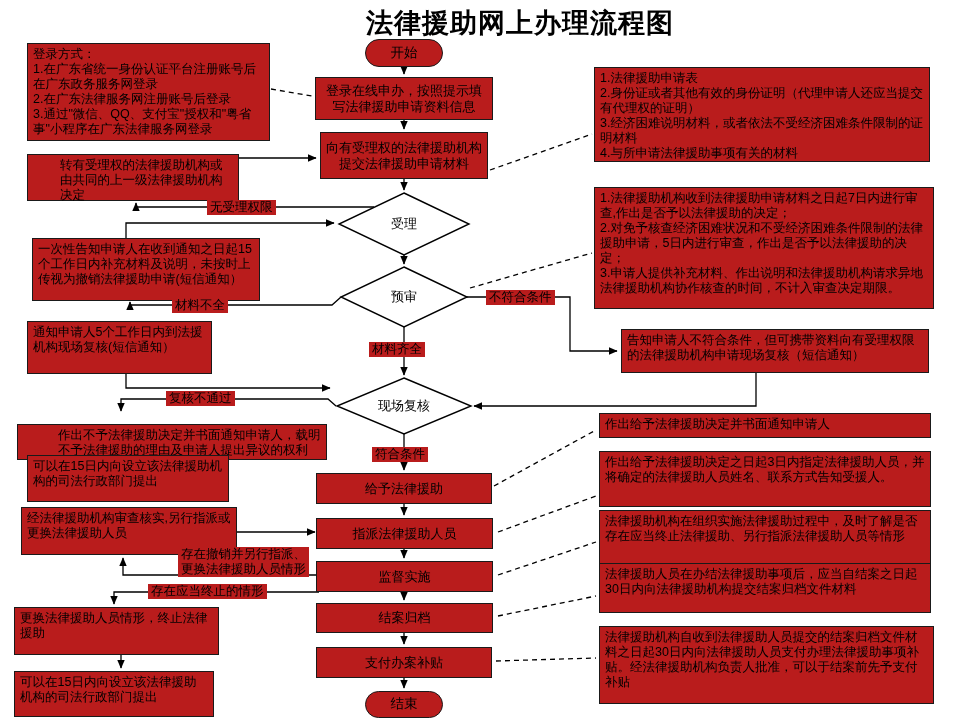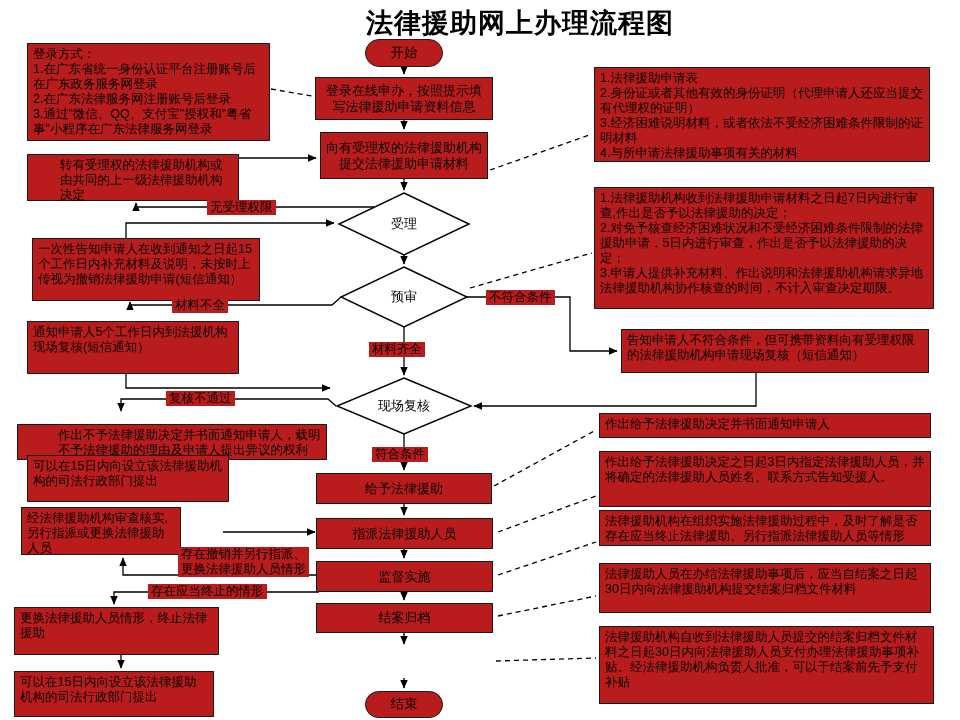--- a/index.html
+++ b/index.html
@@ -86,49 +86,50 @@
   <div class="box oval" style="left:365px;top:691px;width:78px;height:27px;">
       <span>结束</span>
     </div>
 
   <div class="box cbox" style="left:315px;top:77px;width:178px;height:43px;">登录在线申办，按照提示填写法律援助申请资料信息</div>
   <div class="box cbox" style="left:320px;top:132px;width:168px;height:47px;">向有受理权的法律援助机构提交法律援助申请材料</div>
   <div class="box cbox" style="left:316px;top:473px;width:176px;height:31px;">给予法律援助</div>
   <div class="box cbox" style="left:316px;top:518px;width:177px;height:31px;">指派法律援助人员</div>
   <div class="box cbox" style="left:316px;top:561px;width:177px;height:31px;">监督实施</div>
   <div class="box cbox" style="left:316px;top:603px;width:177px;height:30px;">结案归档</div>
+  <div class="box cbox" style="left:316px;top:647px;width:176px;height:31px;">支付办案补贴</div>
 
   <div class="dlabel" style="left:369px;top:216px;width:70px;height:16px;">受理</div>
   <div class="dlabel" style="left:369px;top:289px;width:70px;height:16px;">预审</div>
   <div class="dlabel" style="left:356px;top:398px;width:96px;height:16px;">现场复核</div>
 
   <div class="box" style="left:27px;top:43px;width:243px;height:98px;">登录方式：
 1.在广东省统一身份认证平台注册账号后在广东政务服务网登录
 2.在广东法律服务网注册账号后登录
 3.通过"微信、QQ、支付宝"授权和"粤省事"小程序在广东法律服务网登录</div>
   <div class="box" style="left:27px;top:154px;width:212px;height:47px;padding-left:32px;">转有受理权的法律援助机构或由共同的上一级法律援助机构决定</div>
   <div class="box" style="left:25px;top:238px;width:228px;height:63px;margin-left:7px;">一次性告知申请人在收到通知之日起15个工作日内补充材料及说明，未按时上传视为撤销法律援助申请(短信通知）</div>
-  <div class="box" style="left:27px;top:321px;width:212px;height:53px;">通知申请人5个工作日内到法援机构现场复核(短信通知）</div>
+  <div class="box" style="left:27px;top:321px;width:185px;height:53px;">通知申请人5个工作日内到法援机构现场复核(短信通知）</div>
   <div class="box" style="left:17px;top:424px;width:310px;height:36px;padding-left:40px;">作出不予法律援助决定并书面通知申请人，载明不予法律援助的理由及申请人提出异议的权利</div>
   <div class="box" style="left:27px;top:455px;width:202px;height:47px;">可以在15日内向设立该法律援助机构的司法行政部门提出</div>
-  <div class="box" style="left:21px;top:507px;width:160px;height:48px;">经法律援助机构审查核实,另行指派或更换法律援助人员</div>
+  <div class="box" style="left:21px;top:507px;width:216px;height:48px;">经法律援助机构审查核实,另行指派或更换法律援助人员</div>
   <div class="box" style="left:14px;top:607px;width:205px;height:48px;">更换法律援助人员情形，终止法律援助</div>
   <div class="box" style="left:14px;top:671px;width:200px;height:46px;">可以在15日内向设立该法律援助机构的司法行政部门提出</div>
 
   <div class="box" style="left:594px;top:67px;width:336px;height:95px;">1.法律援助申请表
 2.身份证或者其他有效的身份证明（代理申请人还应当提交有代理权的证明）
 3.经济困难说明材料，或者依法不受经济困难条件限制的证明材料
 4.与所申请法律援助事项有关的材料</div>
   <div class="box" style="left:594px;top:187px;width:340px;height:122px;">1.法律援助机构收到法律援助申请材料之日起7日内进行审查,作出是否予以法律援助的决定；
 2.对免予核查经济困难状况和不受经济困难条件限制的法律援助申请，5日内进行审查，作出是否予以法律援助的决定；
 3.申请人提供补充材料、作出说明和法律援助机构请求异地法律援助机构协作核查的时间，不计入审查决定期限。</div>
   <div class="box" style="left:621px;top:329px;width:308px;height:44px;">告知申请人不符合条件，但可携带资料向有受理权限的法律援助机构申请现场复核（短信通知）</div>
   <div class="box" style="left:599px;top:413px;width:332px;height:25px;">作出给予法律援助决定并书面通知申请人</div>
   <div class="box" style="left:599px;top:451px;width:332px;height:56px;">作出给予法律援助决定之日起3日内指定法律援助人员，并将确定的法律援助人员姓名、联系方式告知受援人。</div>
-  <div class="box" style="left:599px;top:510px;width:332px;height:36px;">法律援助机构在组织实施法律援助过程中，及时了解是否存在应当终止法律援助、另行指派法律援助人员等情形</div>
+  <div class="box" style="left:599px;top:510px;width:332px;height:54px;">法律援助机构在组织实施法律援助过程中，及时了解是否存在应当终止法律援助、另行指派法律援助人员等情形</div>
   <div class="box" style="left:599px;top:563px;width:332px;height:50px;">法律援助人员在办结法律援助事项后，应当自结案之日起30日内向法律援助机构提交结案归档文件材料</div>
   <div class="box" style="left:599px;top:626px;width:335px;height:78px;">法律援助机构自收到法律援助人员提交的结案归档文件材料之日起30日内向法律援助人员支付办理法律援助事项补贴。经法律援助机构负责人批准，可以于结案前先予支付补贴</div>
 
   <div class="elabel" style="left:207px;top:200px;">无受理权限</div>
   <div class="elabel" style="left:172px;top:298px;">材料不全</div>
   <div class="elabel" style="left:486px;top:290px;">不符合条件</div>
   <div class="elabel" style="left:369px;top:342px;">材料齐全</div>
   <div class="elabel" style="left:166px;top:391px;">复核不通过</div>
   <div class="elabel" style="left:372px;top:447px;">符合条件</div>
   <div class="elabel" style="left:178px;top:547px;">存在撤销并另行指派、

